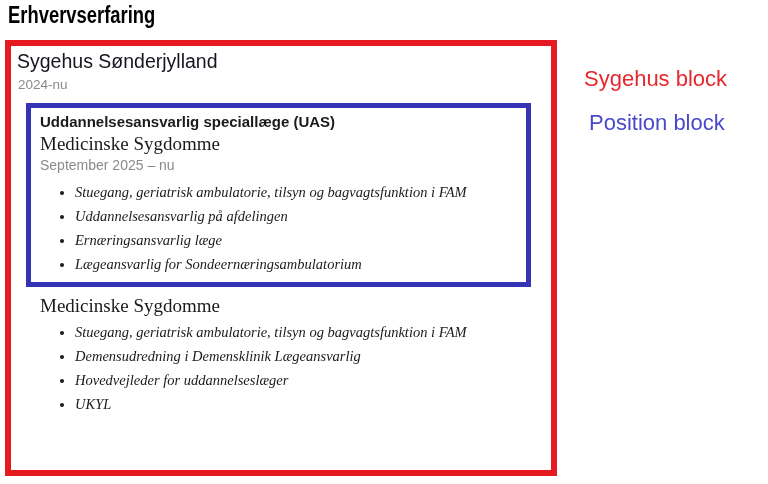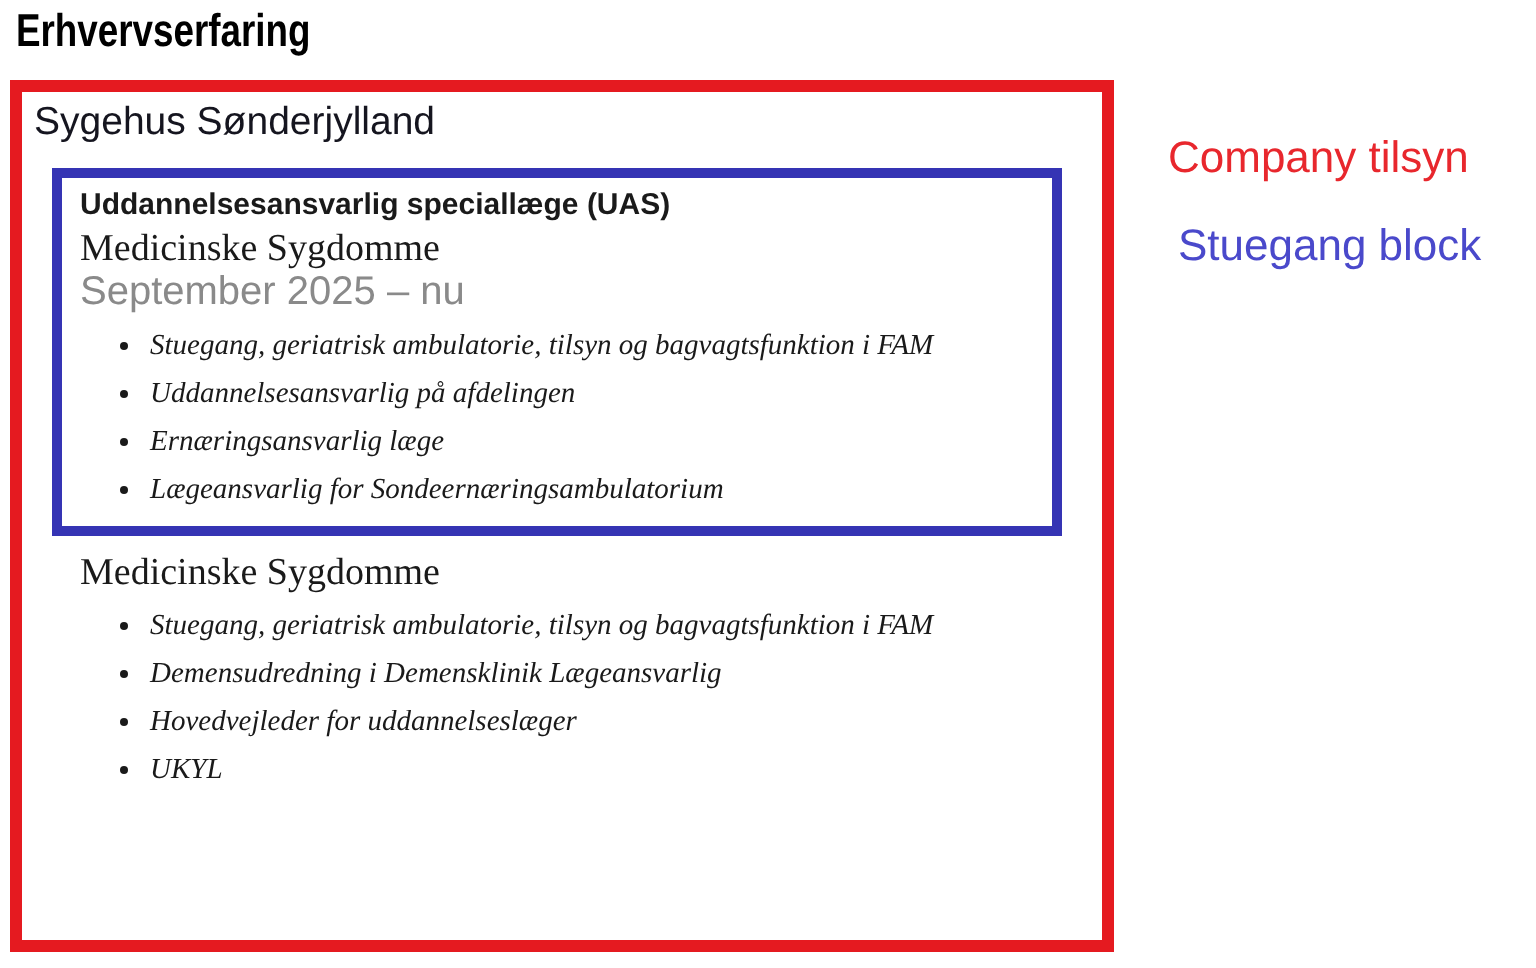--- a/index.html
+++ b/index.html
@@ -61,21 +61,21 @@
     color: var(--body-text);
   }
   .position-dept {
     margin-top: 4px;
     font-family: "Liberation Serif", serif;
     font-size: 19px; line-height: 17px;
     color: var(--body-text);
   }
   .position-period {
     margin-top: 5px;
-    font-size: 20px; line-height: 17px;
+    font-size: 14px; line-height: 17px;
     color: var(--muted-text);
   }
   .duty-list {
     margin: 10px 0 0 0;
     padding-left: 35px;
     list-style: disc;
   }
   .duty-list li {
     font-family: "Liberation Serif", serif;
     font-style: italic;
@@ -92,20 +92,21 @@
   .annotation.company { left: 584px; top: 66px; color: var(--company-label-color); }
   .annotation.position { left: 589px; top: 110px; color: var(--position-label-color); }
 </style>
 </head>
 <body>
 
 <div class="page-title">Erhvervserfaring</div>
 
 <div class="company-block">
   <div class="company-name">Sygehus Sønderjylland</div>
+  <div class="company-period">2024-nu</div>
 
   <div class="position-block highlighted">
     <div class="position-title">Uddannelsesansvarlig speciallæge (UAS)</div>
     <div class="position-dept">Medicinske Sygdomme</div>
     <div class="position-period">September 2025 – nu</div>
     <ul class="duty-list">
       <li>Stuegang, geriatrisk ambulatorie, tilsyn og bagvagtsfunktion i FAM</li>
       <li>Uddannelsesansvarlig på afdelingen</li>
       <li>Ernæringsansvarlig læge</li>
       <li>Lægeansvarlig for Sondeernæringsambulatorium</li>
@@ -116,14 +117,14 @@
     <div class="position-dept">Medicinske Sygdomme</div>
     <ul class="duty-list">
       <li>Stuegang, geriatrisk ambulatorie, tilsyn og bagvagtsfunktion i FAM</li>
       <li>Demensudredning i Demensklinik Lægeansvarlig</li>
       <li>Hovedvejleder for uddannelseslæger</li>
       <li>UKYL</li>
     </ul>
   </div>
 </div>
 
-<div class="annotation company">Company tilsyn</div>
-<div class="annotation position">Stuegang block</div>
+<div class="annotation company">Sygehus block</div>
+<div class="annotation position">Position block</div>
 
 </body></html>

